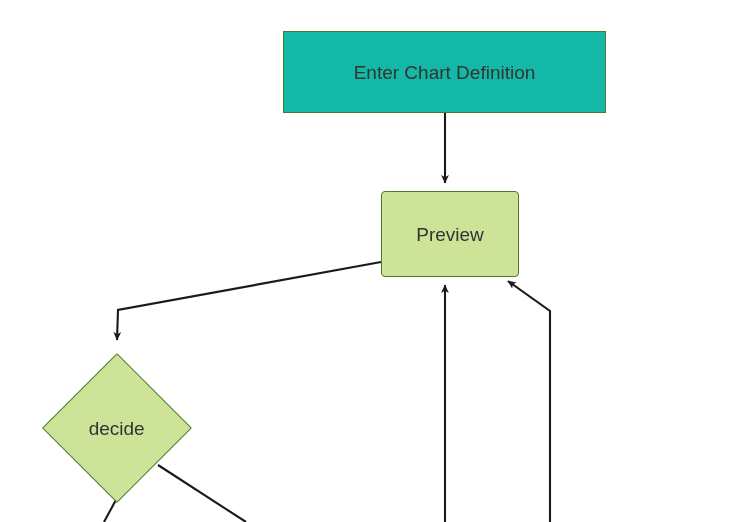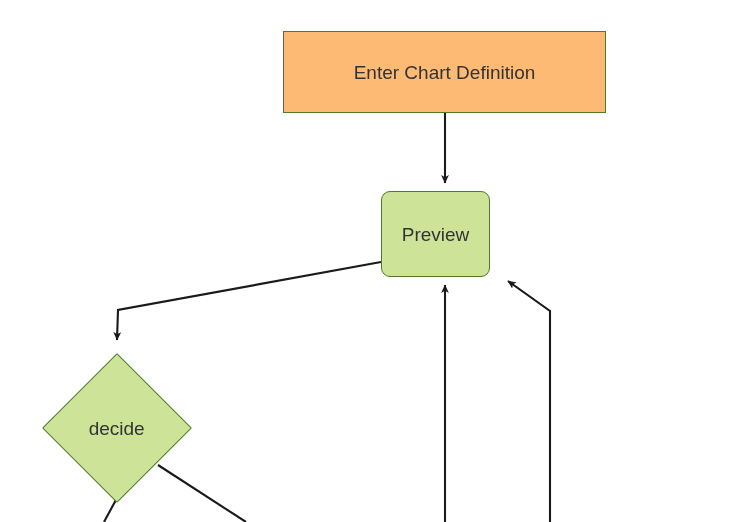--- a/index.html
+++ b/index.html
@@ -47,23 +47,23 @@
     left: 283px;
     top: 31px;
     width: 323px;
     height: 82px;
     border-radius: 0px;
   }
   
   #node-preview {
     left: 381px;
     top: 191px;
-    width: 109px;
+    width: 138px;
     height: 86px;
-    border-radius: 9px;
+    border-radius: 4px;
   }
   
   #node-decide {
     left: 64px;
     top: 375px;
     width: 106px;
     height: 106px;
     transform: rotate(45deg);
     border-radius: 1px;
     background: #cde498;
@@ -91,21 +91,21 @@
 
     <path d="M445,522 L445,285" fill="none" stroke="#1a1a1a" stroke-width="2.1" marker-end="url(#arrowhead)"></path>
 
     <path d="M550,522 L550,311 L508,281" fill="none" stroke="#1a1a1a" stroke-width="2.1" marker-end="url(#arrowhead)"></path>
 
     <path d="M117,498 L104,522" fill="none" stroke="#1a1a1a" stroke-width="2.1"></path>
 
     <path d="M158,465 L246,522" fill="none" stroke="#1a1a1a" stroke-width="2.1"></path>
   </svg>
 
-  <div class="node" id="node-enter-chart-definition" style="background: #fdba74; border-color: rgb(78, 122, 42); justify-content: center;">
+  <div class="node" id="node-enter-chart-definition" style="background: #14b8a6; border-color: rgb(78, 122, 42); justify-content: center;">
     <span class="node-label" style="color: rgb(51, 51, 51);">Enter Chart Definition</span>
   </div>
 
   <div class="node" id="node-preview" style="background: rgb(205, 228, 152); border-color: rgb(78, 122, 42);">
     <span class="node-label" style="color: rgb(51, 51, 51);">Preview</span>
   </div>
 
   <div class="node" id="node-decide" style="background: rgb(205, 228, 152); border-color: rgb(78, 122, 42);">
     <span class="node-label" style="color: rgb(51, 51, 51);">decide</span>
   </div>

